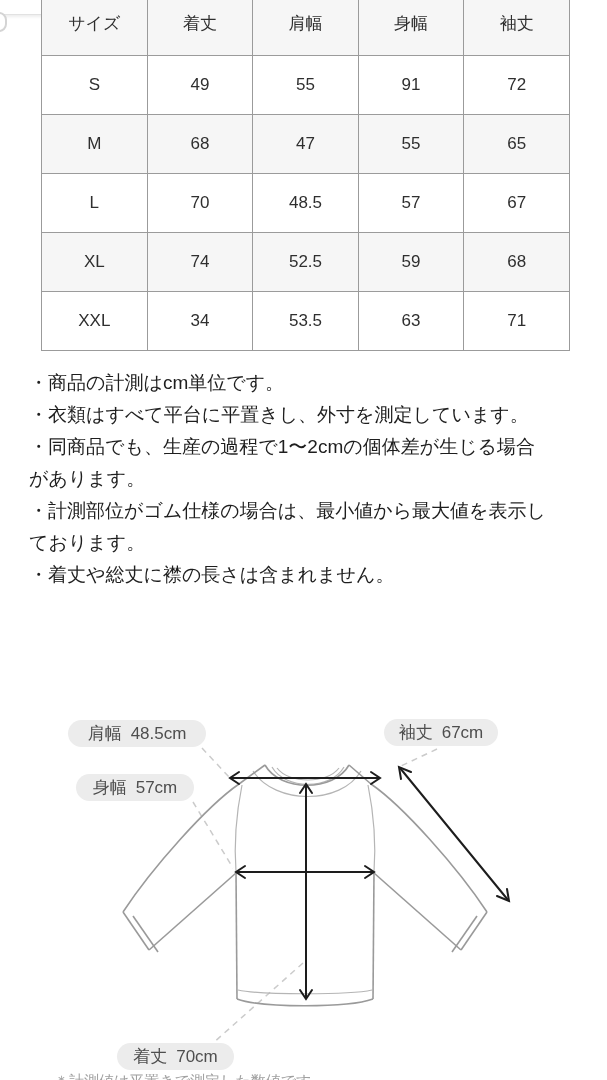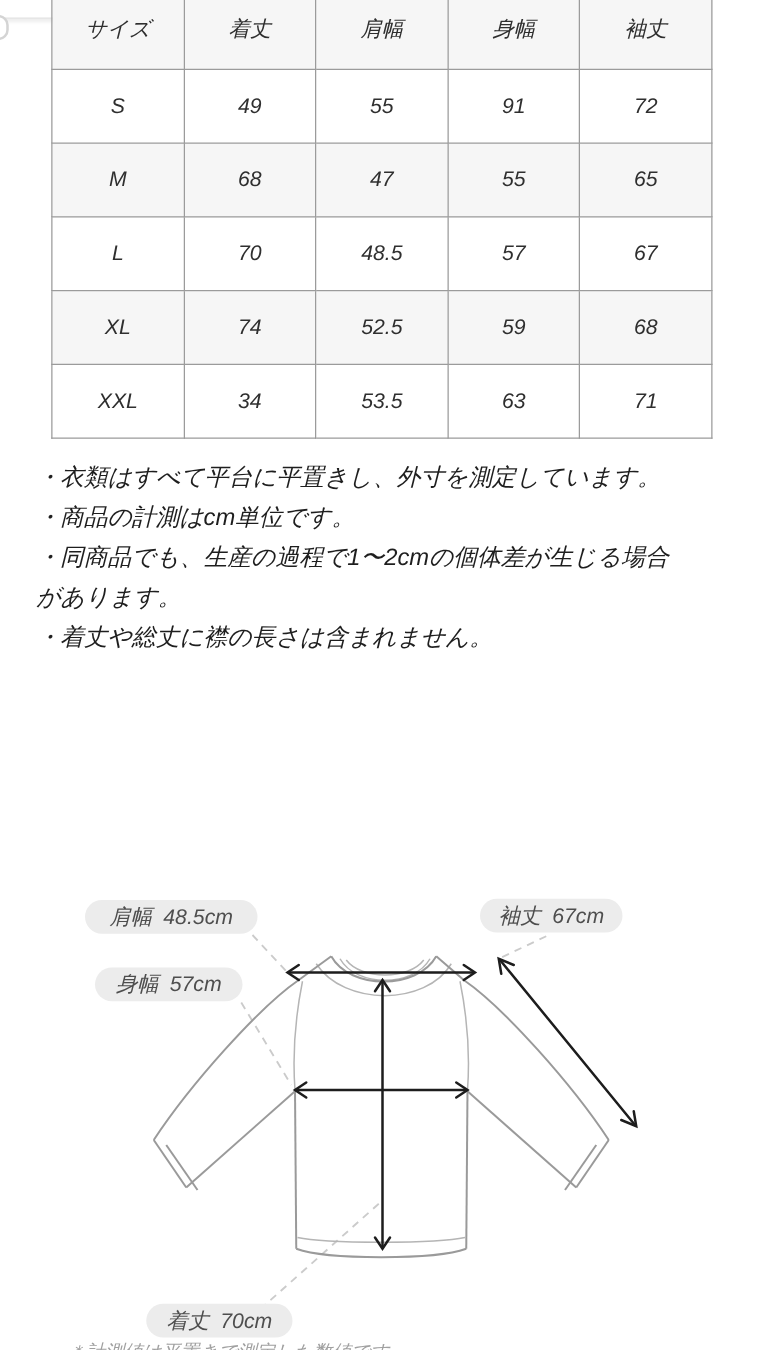--- a/index.html
+++ b/index.html
@@ -1,19 +1,18 @@
 <!DOCTYPE html>
 <html><head>
 <meta charset="utf-8">
 <style>
   html,body{margin:0;padding:0;background:#fff;}
   .page{
     position:relative;width:607px;height:1080px;overflow:hidden;background:#ffffff;
     font-family:"Liberation Sans","DejaVu Sans",sans-serif;
-    font-style:italic;
   }
   
   .top-tab{
     position:absolute;left:-16px;top:-15px;width:157px;height:28px;
     background:#fff;border:1px solid #e2e2e2;border-radius:0 0 14px 6px;
     box-shadow:0 2px 3px rgba(0,0,0,0.07);
   }
   .corner-remnant{
     position:absolute;left:-13px;top:12px;width:16px;height:16px;
     border:2px solid #d4d4d4;border-radius:8px;background:#fff;
@@ -104,24 +103,26 @@
         <td>XXL</td>
         <td>34</td>
         <td>53.5</td>
         <td>63</td>
         <td>71</td>
       </tr>
     </tbody>
   </table>
 
   <div class="notes">
+    <p>・商品の計測はcm単位です。</p>
     <p>・衣類はすべて平台に平置きし、外寸を測定しています。</p>
-    <p>・商品の計測はcm単位です。</p>
     <p>・同商品でも、生産の過程で1〜2cmの個体差が生じる場合
 があります。</p>
+    <p>・計測部位がゴム仕様の場合は、最小値から最大値を表示し
+ております。</p>
     <p>・着丈や総丈に襟の長さは含まれません。</p>
   </div>
 
   <div class="diagram">
     <svg width="607" height="460" viewBox="0 0 607 460">
 
       <g stroke="#cbcbcb" stroke-width="1.5" stroke-dasharray="6,5" fill="none">
         <path d="M202,128 L229,157"></path>
         <path d="M437,129 L401,146"></path>
         <path d="M193,182 L233,248"></path>

